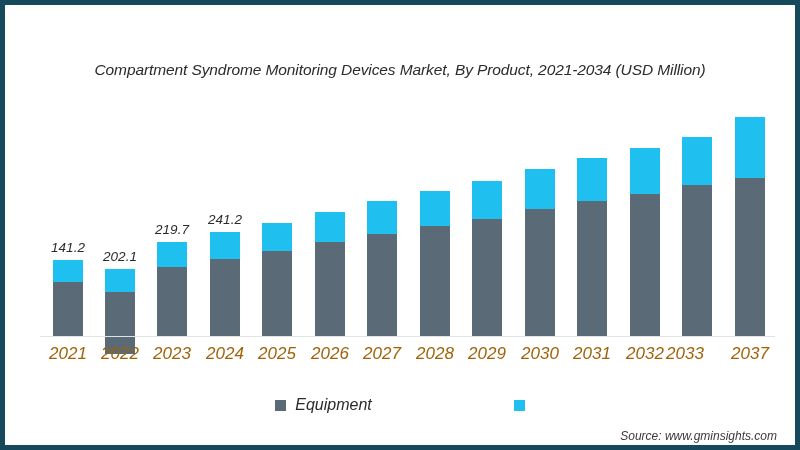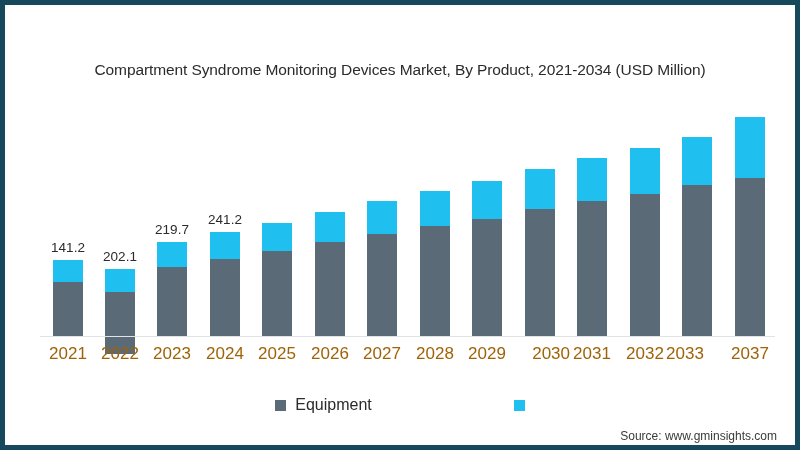--- a/index.html
+++ b/index.html
@@ -7,20 +7,21 @@
     width: 800px; height: 450px;
     background: #ffffff;
     font-family: "Liberation Sans", sans-serif;
   }
   #frame {
     position: relative;
     width: 800px; height: 450px;
     background: #ffffff;
     border: 5px solid #16495c;
     overflow: hidden;
+    font-style: italic;
   }
   #chart-title {
     position: absolute;
     left: 0; right: 0; top: 56px;
     text-align: center;
     font-size: 15.5px;
     color: #2b2b2b;
     letter-spacing: -0.1px;
     white-space: nowrap;
   }
@@ -181,18 +182,18 @@
 
 <div class="x-tick" style="left: 33px;">2021</div>
     <div class="x-tick" style="left: 85px;">2022</div>
     <div class="x-tick" style="left: 137px;">2023</div>
     <div class="x-tick" style="left: 190px;">2024</div>
     <div class="x-tick" style="left: 242px;">2025</div>
     <div class="x-tick" style="left: 295px;">2026</div>
     <div class="x-tick" style="left: 347px;">2027</div>
     <div class="x-tick" style="left: 400px;">2028</div>
     <div class="x-tick" style="left: 452px;">2029</div>
-    <div class="x-tick" style="left: 505px; text-align: right;">2030</div>
+    <div class="x-tick" style="left: 505px;">2030</div>
     <div class="x-tick" style="left: 557px;">2031</div>
     <div class="x-tick" style="left: 610px;">2032</div>
     <div class="x-tick" style="left: 650px;">2033</div>
     <div class="x-tick" style="left: 715px;">2037</div>
   </div>
 
 </body></html>

